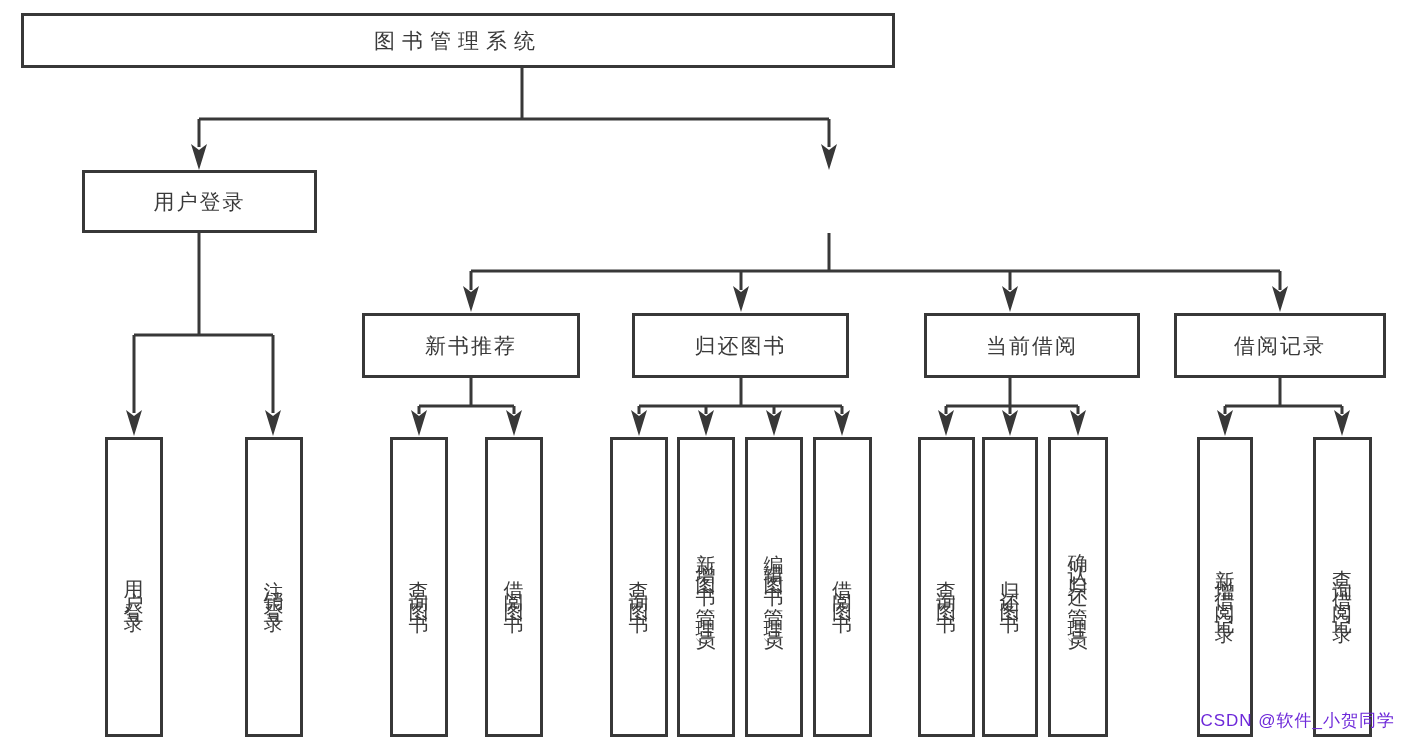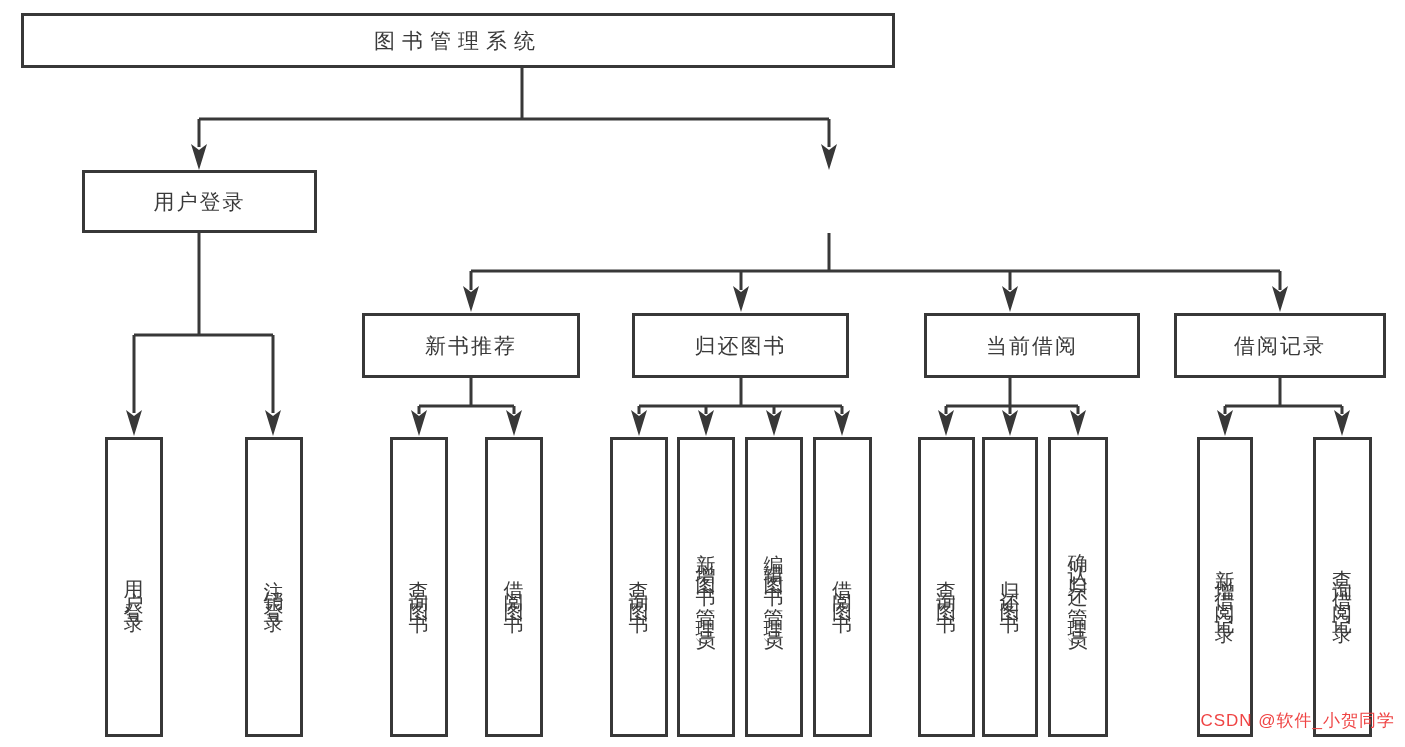--- a/index.html
+++ b/index.html
@@ -23,21 +23,21 @@
     background:#fff;border:3px solid #383838;
     display:flex;align-items:center;justify-content:center;
     z-index:1;
   }
   .leaf .vtext{
     writing-mode:vertical-rl;text-orientation:mixed;
     font-size:20px;letter-spacing:11px;line-height:1;color:#3a3a3a;
   }
   .watermark{
     position:absolute;top:709px;right:10px;z-index:5;
-    font-size:17px;letter-spacing:1px;color:#ef4444;
+    font-size:17px;letter-spacing:1px;color:#6d28d9;
   }
 </style>
 </head>
 <body>
 
 <div class="stage">
 
   <svg class="wires" width="1405" height="747" viewBox="0 0 1405 747">
     <g stroke="#383838" stroke-width="3" fill="none">
       <path d="M522 68 V119 M199 119 H829 M199 119 V147 M829 119 V147"></path>

